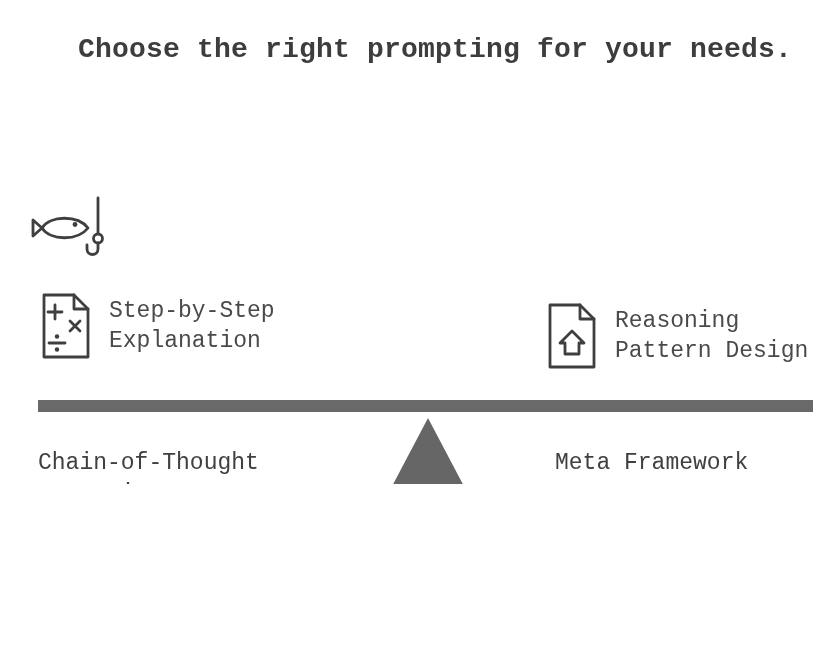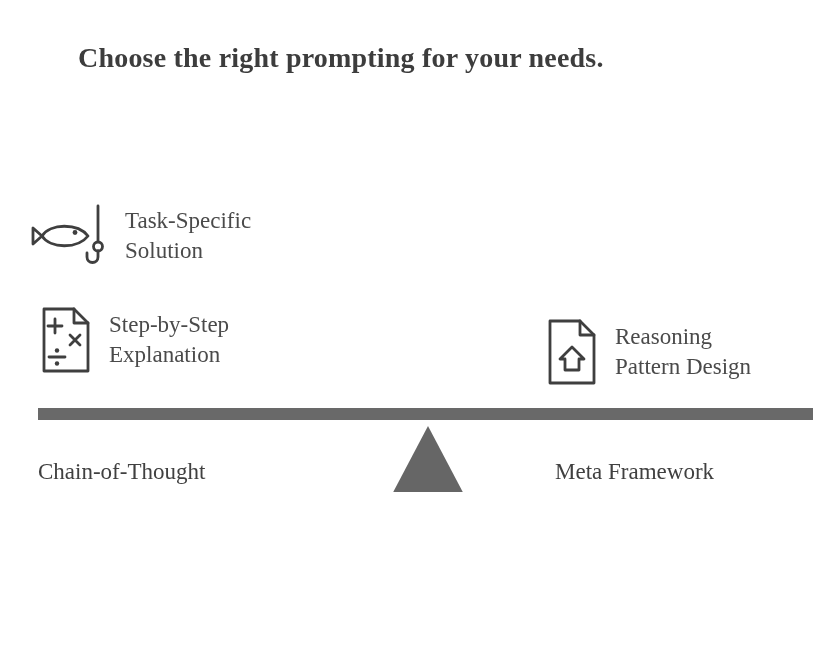--- a/index.html
+++ b/index.html
@@ -1,23 +1,22 @@
 <!DOCTYPE html>
 <html><head>
 <meta charset="utf-8">
 <style>
   html, body { margin: 0; padding: 0; background: #ffffff; }
   .canvas {
     position: relative;
     width: 838px;
     height: 484px;
     background: #ffffff;
-    font-family: Liberation Serif, serif;
+    font-family: Liberation Mono, monospace;
     overflow: hidden;
-    margin-top: 8px;
   }
   .title {
     position: absolute;
     left: 78px;
     top: 34px;
     margin: 0;
     font-size: 28px;
     font-weight: bold;
     color: #3d3d3d;
     letter-spacing: 0.2px;
@@ -78,42 +77,40 @@
     <span class="icon">
       <svg class="ic" width="78" height="64" viewBox="0 0 78 64">
         <path d="M12 32 C20 19 48 19 58 32 C48 45 20 45 12 32 Z"></path>
         <path d="M12 32 L3 24 L3 40 Z"></path>
         <circle class="fill" cx="45" cy="28.5" r="2.4"></circle>
         <path d="M68 2 V37"></path>
         <circle cx="68" cy="42.5" r="4.5"></circle>
         <path d="M68 47 V53 A5.5 5.5 0 0 1 57 53 V49"></path>
       </svg>
     </span>
-    <span class="item-label">Task-Specific
-Solution</span>
   </div>
 
-  <div class="item" style="left:40px; top:298px;">
+  <div class="item" style="left:40px; top:292px;">
     <span class="icon">
       <svg class="ic" width="52" height="68" viewBox="0 0 52 68">
         <path d="M4 3 H34 L48 17 V65 H4 Z"></path>
         <path d="M34 3 V17 H48"></path>
         <path d="M15 13 V27 M8 20 H22"></path>
         <path d="M30 29 L40 39 M40 29 L30 39"></path>
         <path d="M9 51 H25"></path>
         <circle class="fill" cx="17" cy="44.5" r="2.2"></circle>
         <circle class="fill" cx="17" cy="57.5" r="2.2"></circle>
       </svg>
     </span>
     <span class="item-label">Step-by-Step
 Explanation</span>
   </div>
 
 
-  <div class="item" style="left:546px; top:310px;">
+  <div class="item" style="left:546px; top:302px;">
     <span class="icon">
       <svg class="ic" width="52" height="68" viewBox="0 0 52 68">
         <path d="M4 3 H34 L48 17 V65 H4 Z"></path>
         <path d="M34 3 V17 H48"></path>
         <path d="M14 41 L26 29 L38 41 H33 V52 H19 V41 Z"></path>
       </svg>
     </span>
     <span class="item-label">Reasoning
 Pattern Design</span>
   </div>

